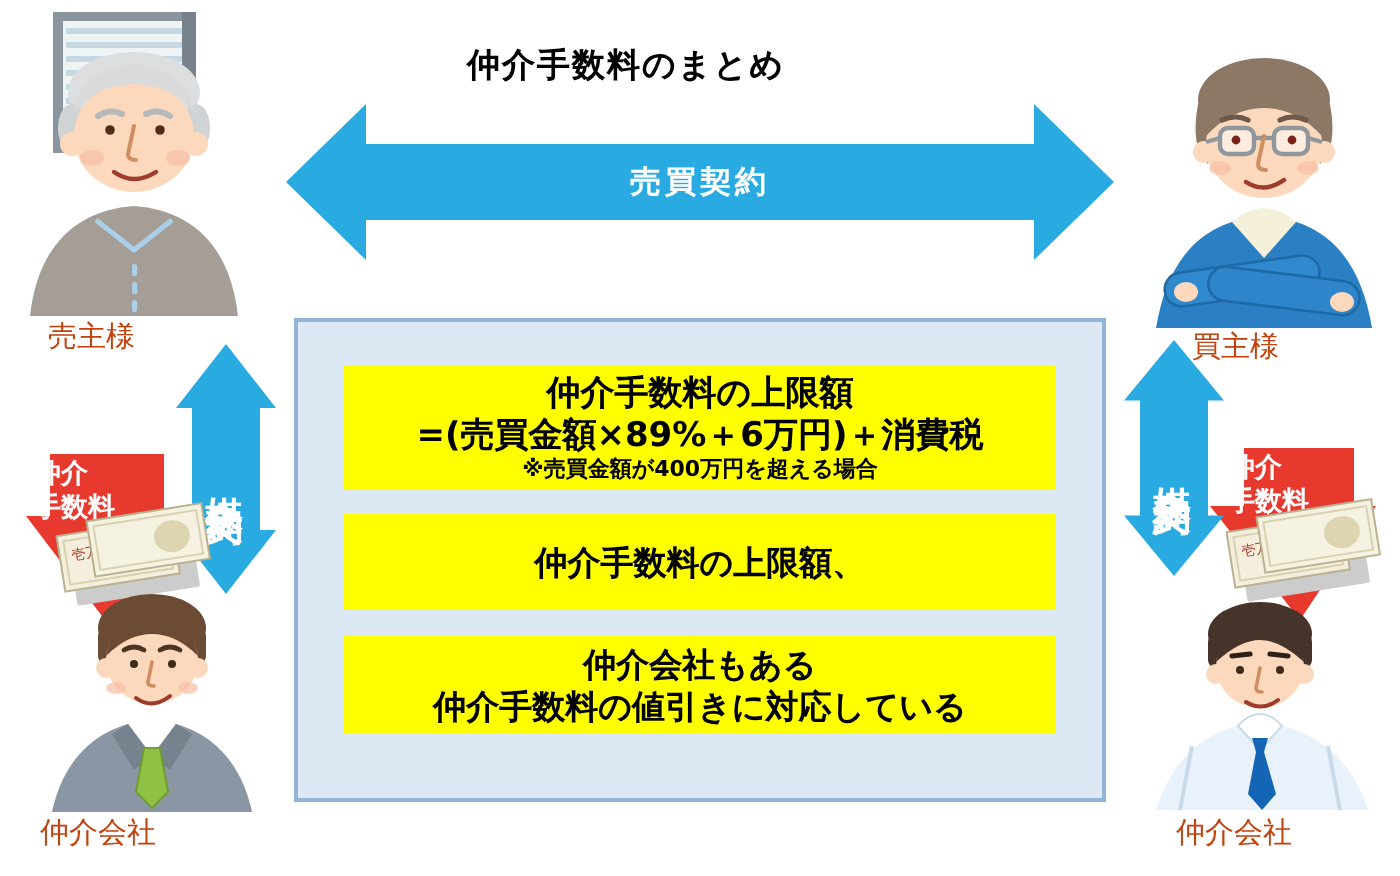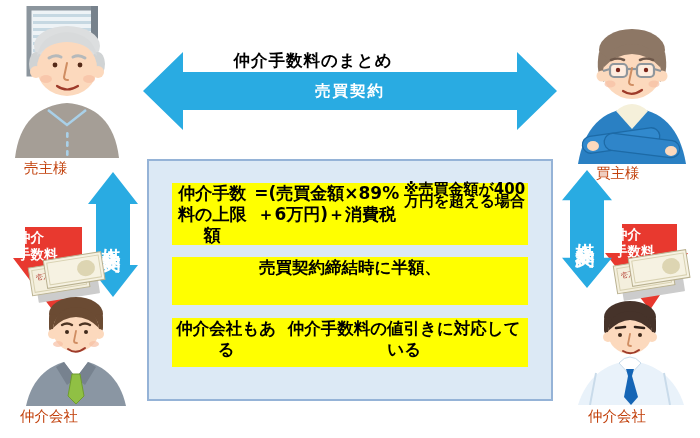--- a/index.html
+++ b/index.html
@@ -1,30 +1,30 @@
 <!DOCTYPE html>
 <html><head>
 <meta charset="utf-8">
 <style>
   html,body{margin:0;padding:0;background:#fff;}
   .stage{position:relative;width:700px;height:438px;background:#ffffff;overflow:hidden;
          font-family:"DejaVu Sans","Liberation Sans",sans-serif;}
   .abs{position:absolute;}
-  .title{left:163px;top:22px;width:300px;text-align:center;font-size:16.5px;font-weight:bold;color:#000;letter-spacing:1px;margin-top:28px;}
+  .title{left:163px;top:22px;width:300px;text-align:center;font-size:16.5px;font-weight:bold;color:#000;letter-spacing:1px;}
   .harrow-label{left:140px;top:72px;width:420px;height:38px;display:flex;align-items:center;justify-content:center;
                 color:#fff;font-size:15.5px;font-weight:bold;letter-spacing:2px;}
   .panel{left:147px;top:159px;width:406px;height:242px;background:#dce9f5;border:2px solid #95b3d7;box-sizing:border-box;}
   .ybox{position:absolute;left:23px;width:356px;background:#ffff00;color:#000;text-align:center;font-weight:bold;
-        display:flex;justify-content:center;}
+        display:flex;flex-direction:column;justify-content:center;}
   .ybox1{top:22px;height:62px;}
   .ybox2{top:96px;height:48px;}
   .ybox3{top:157px;height:49px;}
   .yl{font-size:17px;line-height:21px;}
   .yl2{font-size:16.5px;line-height:21px;}
-  .ynote{font-size:15px;line-height:12px;font-weight:bold;}
+  .ynote{font-size:11px;line-height:12px;font-weight:bold;}
   .vlabel{writing-mode:vertical-rl;text-orientation:upright;color:#fff;font-weight:bold;font-size:19px;
           letter-spacing:2px;text-align:center;}
   .vlabel-left{left:101px;top:191px;height:92px;width:24px;}
   .vlabel-right{left:575px;top:186px;height:92px;width:24px;}
   .fee-label{width:72px;color:#fff;font-weight:bold;font-size:13.5px;line-height:16.5px;}
   .fee-left{left:17px;top:229px;}
   .fee-right{left:614px;top:226px;}
   .person-label{width:96px;font-size:14.5px;font-weight:400;color:#c2410c;}
 </style>
 </head>
@@ -39,21 +39,21 @@
   </svg>
   <div class="abs harrow-label">売買契約</div>
 
   <div class="abs panel">
     <div class="ybox ybox1">
       <div class="yl">仲介手数料の上限額</div>
       <div class="yl">=(売買金額×89%＋6万円)＋消費税</div>
       <div class="ynote">※売買金額が400万円を超える場合</div>
     </div>
     <div class="ybox ybox2">
-      <div class="yl2">売買契約締結時に半額、</div>
+      <div class="yl2">仲介手数料の上限額、</div>
     </div>
     <div class="ybox ybox3">
       <div class="yl2">仲介会社もある</div>
       <div class="yl2">仲介手数料の値引きに対応している</div>
     </div>
   </div>
 
   <svg class="abs" style="left:13px;top:227px;" width="82" height="85" viewBox="0 0 82 85">
     <polygon points="12,0 69,0 69,31 82,31 41,85 0,31 12,31" fill="#e8392f"></polygon>
   </svg>

